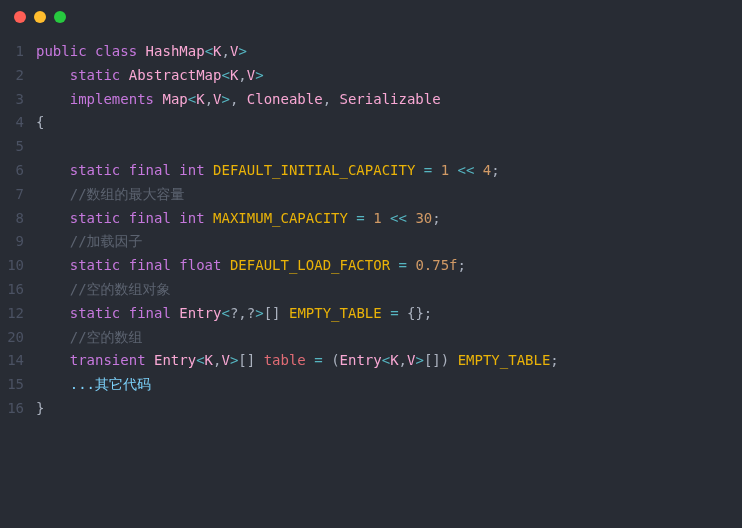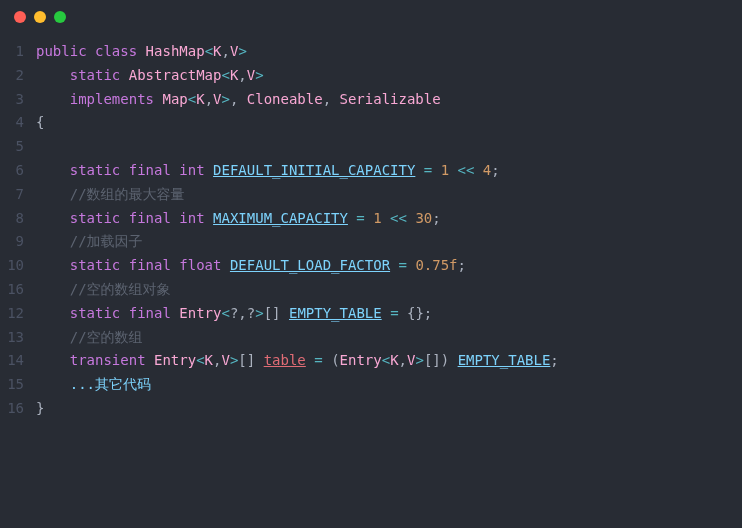--- a/index.html
+++ b/index.html
@@ -49,24 +49,24 @@
       flex-shrink: 0;
     }
     .content {
       flex: 1;
     }
     .kw { color: #c678dd; margin-top: 19px; }
     .type { color: #f9a8d4; margin-top: 29px; }
     .punc { color: #abb2bf; }
     .angleb { color: #56b6c2; }
     .comment { color: #5c6370; font-style: normal; }
-    .const { color: #7dd3fc; text-decoration: underline; }
+    .const { color: #eab308; }
     .num { color: #d19a66; }
     .op { color: #56b6c2; }
-    .ident { color: #e06c75; text-decoration: underline; }
+    .ident { color: #e06c75; }
     .plain { color: #7dd3fc; }
   </style>
 </head>
 <body>
 
 <div class="titlebar">
   <div class="dot dot-red"></div>
   <div class="dot dot-yellow"></div>
   <div class="dot dot-green"></div>
 </div>
@@ -77,17 +77,17 @@
     <div class="line"><span class="gutter">3</span><span class="content"><span class="plain">    </span><span class="kw">implements</span><span class="plain"> </span><span class="type">Map</span><span class="angleb">&lt;</span><span class="type">K</span><span class="punc">,</span><span class="type">V</span><span class="angleb">&gt;</span><span class="punc">, </span><span class="type">Cloneable</span><span class="punc">, </span><span class="type">Serializable</span></span></div>
     <div class="line"><span class="gutter">4</span><span class="content"><span class="punc">{</span></span></div>
     <div class="line"><span class="gutter">5</span><span class="content"><span class="plain">    </span></span></div>
     <div class="line"><span class="gutter">6</span><span class="content"><span class="plain">    </span><span class="kw">static</span><span class="plain"> </span><span class="kw">final</span><span class="plain"> </span><span class="kw">int</span><span class="plain"> </span><span class="const">DEFAULT_INITIAL_CAPACITY</span><span class="plain"> </span><span class="op">=</span><span class="plain"> </span><span class="num">1</span><span class="plain"> </span><span class="op">&lt;&lt;</span><span class="plain"> </span><span class="num">4</span><span class="punc">;</span></span></div>
     <div class="line"><span class="gutter">7</span><span class="content"><span class="plain">    </span><span class="comment">//数组的最大容量</span></span></div>
     <div class="line"><span class="gutter">8</span><span class="content"><span class="plain">    </span><span class="kw">static</span><span class="plain"> </span><span class="kw">final</span><span class="plain"> </span><span class="kw">int</span><span class="plain"> </span><span class="const">MAXIMUM_CAPACITY</span><span class="plain"> </span><span class="op">=</span><span class="plain"> </span><span class="num">1</span><span class="plain"> </span><span class="op">&lt;&lt;</span><span class="plain"> </span><span class="num">30</span><span class="punc">;</span></span></div>
     <div class="line"><span class="gutter">9</span><span class="content"><span class="plain">    </span><span class="comment">//加载因子</span></span></div>
     <div class="line"><span class="gutter">10</span><span class="content"><span class="plain">    </span><span class="kw">static</span><span class="plain"> </span><span class="kw">final</span><span class="plain"> </span><span class="kw">float</span><span class="plain"> </span><span class="const">DEFAULT_LOAD_FACTOR</span><span class="plain"> </span><span class="op">=</span><span class="plain"> </span><span class="num">0.75f</span><span class="punc">;</span></span></div>
     <div class="line"><span class="gutter">16</span><span class="content"><span class="plain">    </span><span class="comment">//空的数组对象</span></span></div>
     <div class="line"><span class="gutter">12</span><span class="content"><span class="plain">    </span><span class="kw">static</span><span class="plain"> </span><span class="kw">final</span><span class="plain"> </span><span class="type">Entry</span><span class="angleb">&lt;</span><span class="punc">?</span><span class="punc">,</span><span class="punc">?</span><span class="angleb">&gt;</span><span class="punc">[] </span><span class="const">EMPTY_TABLE</span><span class="plain"> </span><span class="op">=</span><span class="plain"> </span><span class="punc">{};</span></span></div>
-    <div class="line"><span class="gutter">13</span><span class="content"><span class="plain">    </span><span class="comment">//空的数组</span></span></div>
+    <div class="line"><span class="gutter">20</span><span class="content"><span class="plain">    </span><span class="comment">//空的数组</span></span></div>
     <div class="line"><span class="gutter">14</span><span class="content"><span class="plain">    </span><span class="kw">transient</span><span class="plain"> </span><span class="type">Entry</span><span class="angleb">&lt;</span><span class="type">K</span><span class="punc">,</span><span class="type">V</span><span class="angleb">&gt;</span><span class="punc">[] </span><span class="ident">table</span><span class="plain"> </span><span class="op">=</span><span class="plain"> </span><span class="punc">(</span><span class="type">Entry</span><span class="angleb">&lt;</span><span class="type">K</span><span class="punc">,</span><span class="type">V</span><span class="angleb">&gt;</span><span class="punc">[]) </span><span class="const">EMPTY_TABLE</span><span class="punc">;</span></span></div>
     <div class="line"><span class="gutter">15</span><span class="content"><span class="plain">    </span><span class="plain">...其它代码</span></span></div>
     <div class="line"><span class="gutter">16</span><span class="content"><span class="punc">}</span></span></div>
   </div>
 
 </body></html>

